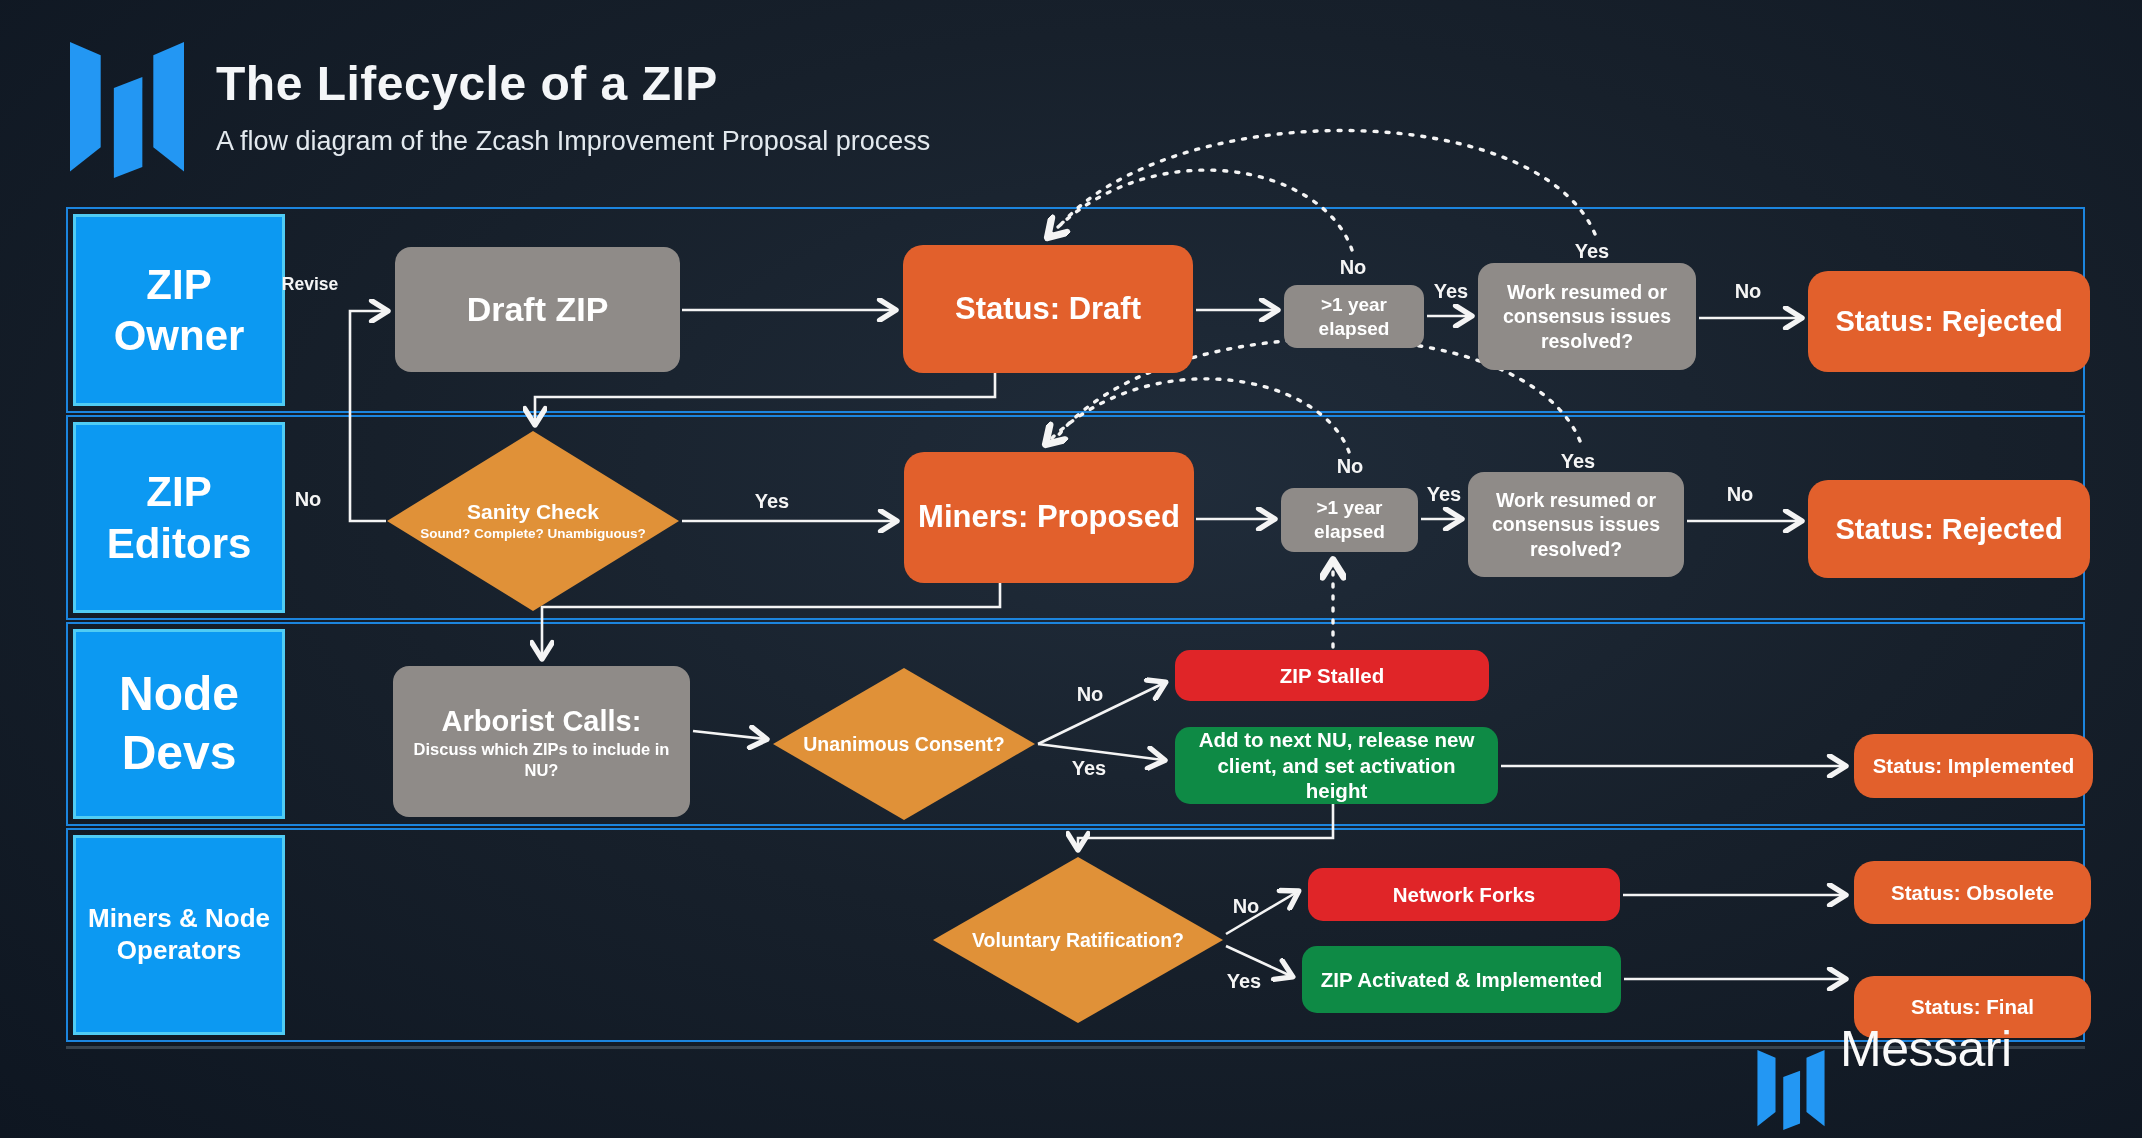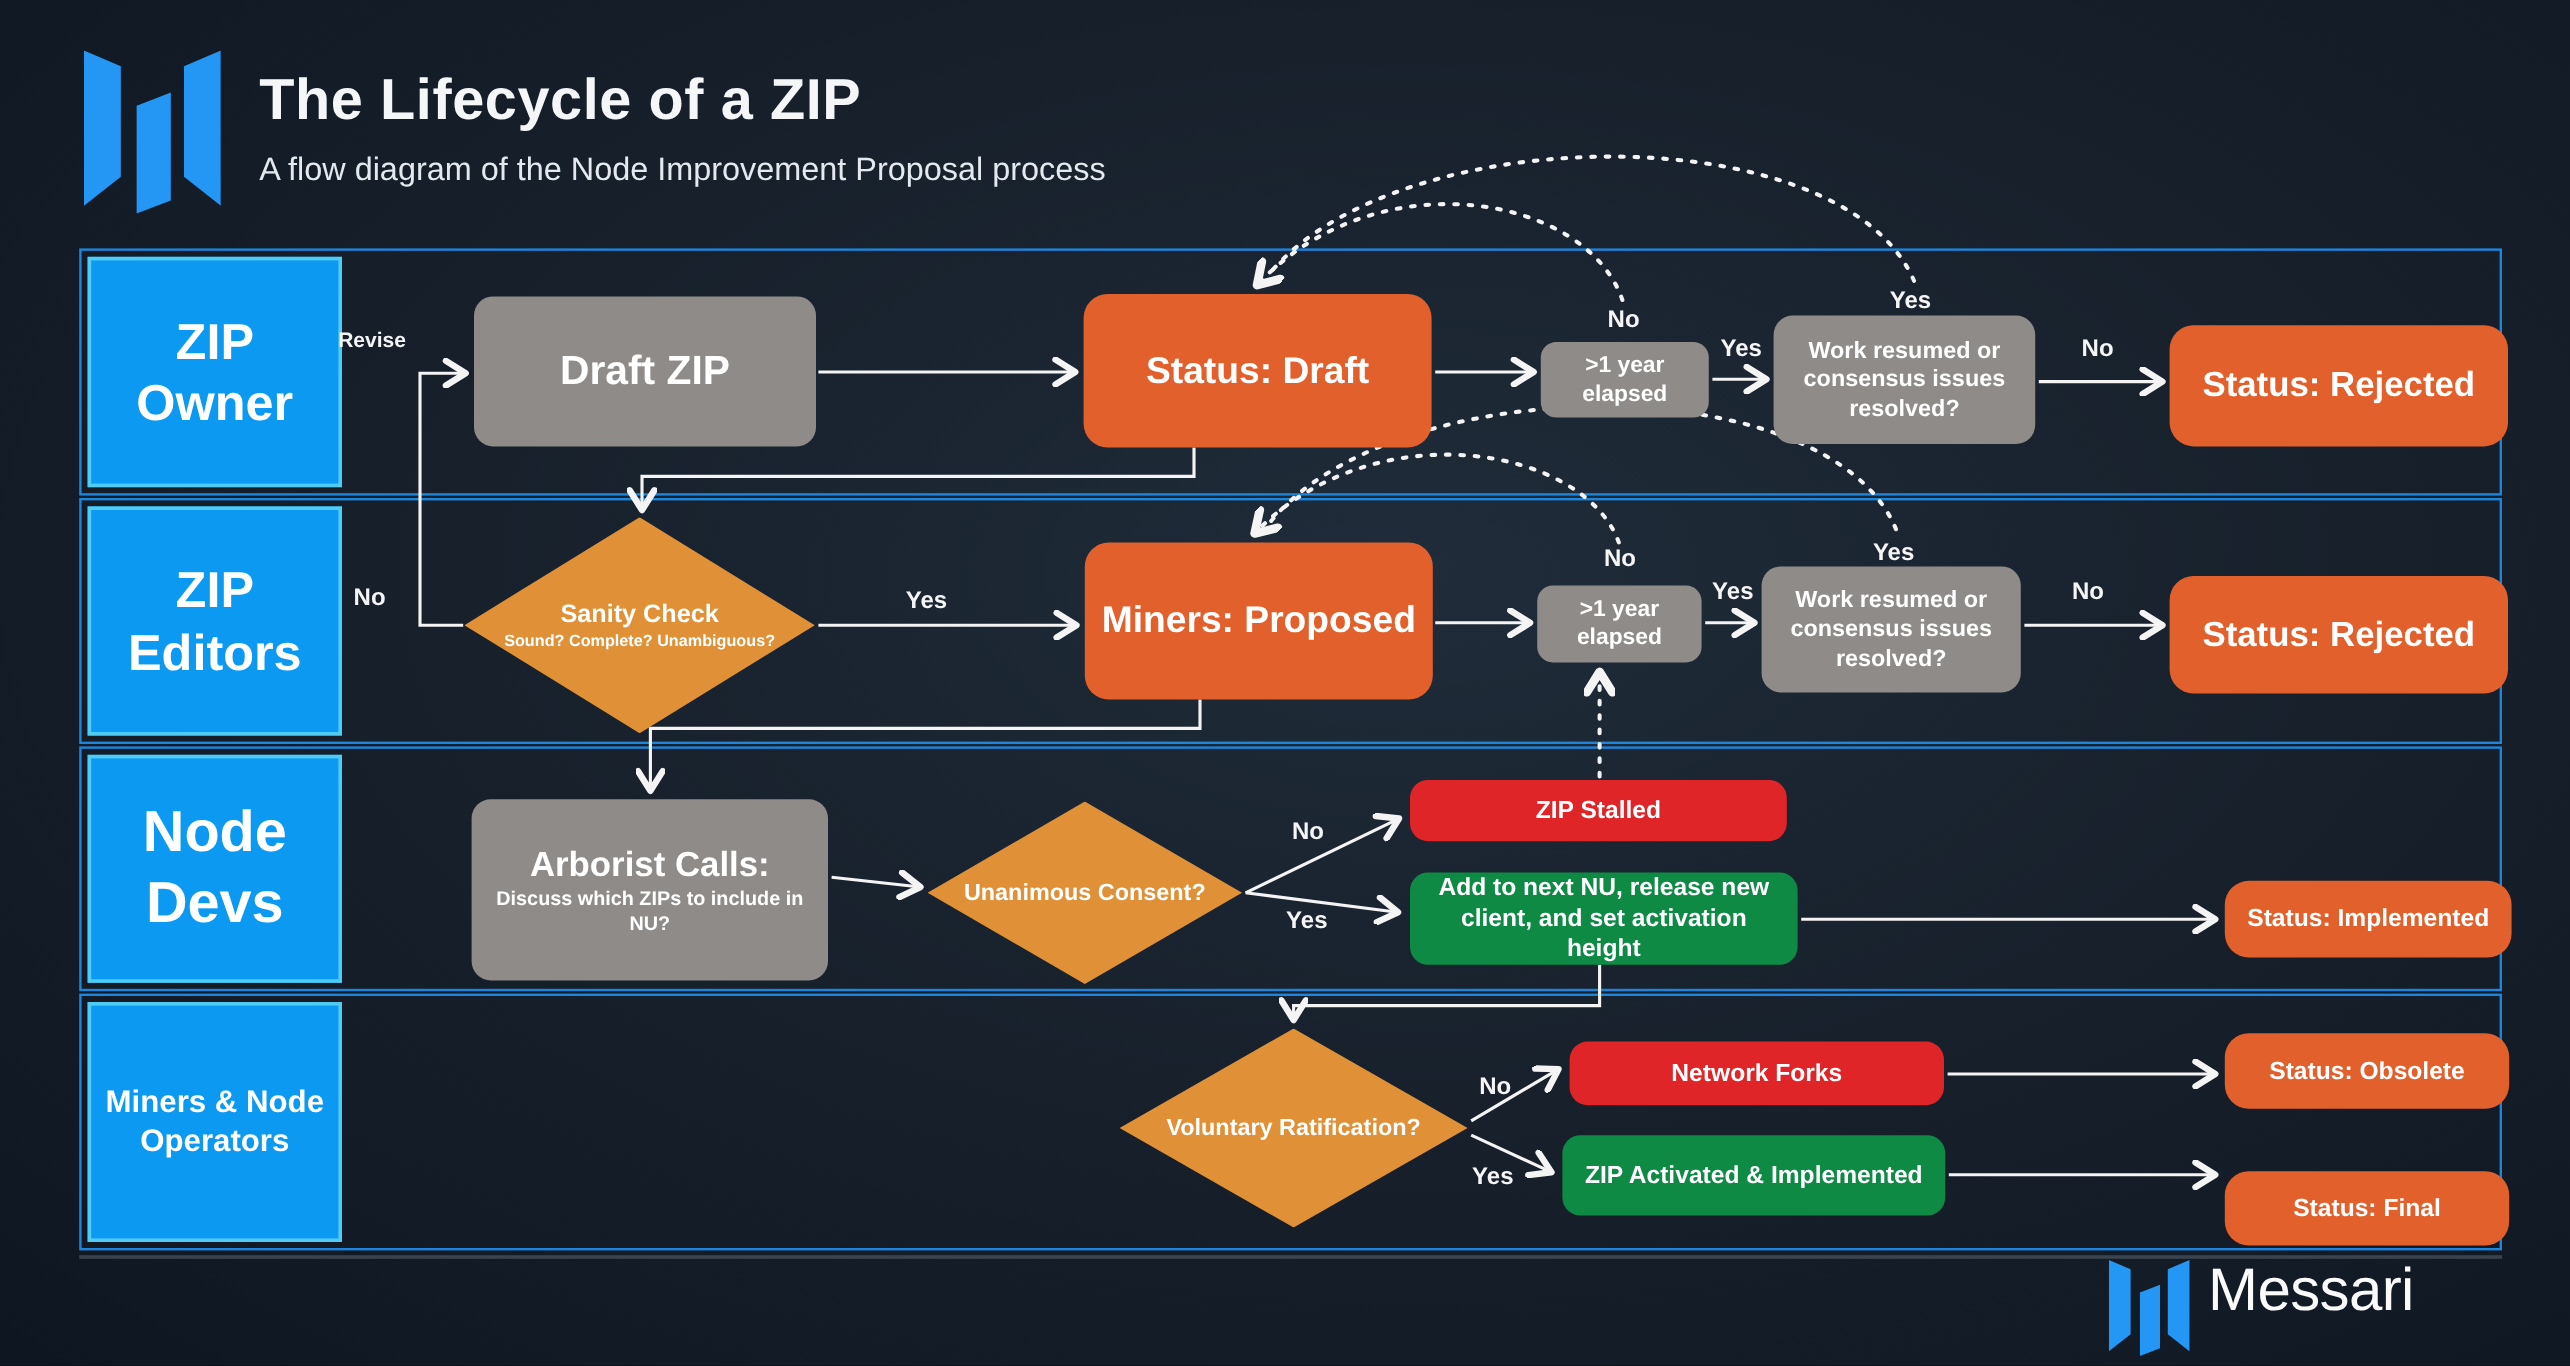--- a/index.html
+++ b/index.html
@@ -36,37 +36,37 @@
   .diamond{background:#e09138;clip-path:polygon(50% 0,100% 50%,50% 100%,0 50%);border-radius:0;padding:0 26px;}
   .sub{font-weight:700;}
   
   .elabel{position:absolute;transform:translate(-50%,-50%);font-size:20px;font-weight:600;color:#f5f5f5;z-index:4;white-space:nowrap;}
   .elabel.small{font-size:17.5px;}
   
   svg.wires{position:absolute;left:0;top:0;z-index:2;pointer-events:none;}
   .s{fill:none;stroke:#f4f4f4;stroke-width:2.6px;}
   .d{fill:none;stroke:#f4f4f4;stroke-width:3.4px;stroke-dasharray:3 9;stroke-linecap:round;}
   
-  .brand{position:absolute;left:1840px;top:1046px;font-size:50px;font-weight:500;color:#fafafa;letter-spacing:-0.5px;z-index:3;}
+  .brand{position:absolute;left:1840px;top:1020px;font-size:50px;font-weight:500;color:#fafafa;letter-spacing:-0.5px;z-index:3;}
   .logo-ft{position:absolute;left:1757px;top:1050px;z-index:3;}
 </style>
 </head>
 <body>
 
 <div id="canvas">
 
   <svg class="logo" width="114" height="136" viewBox="0 0 104 124">
     <g fill="#2397f3">
       <polygon points="0,0 28,12 28,96 0,118"></polygon>
       <polygon points="40,42 66,32 66,114 40,124"></polygon>
       <polygon points="76,12 104,0 104,118 76,96"></polygon>
     </g>
   </svg>
   <div class="hdr-title">The Lifecycle of a ZIP</div>
-  <div class="hdr-sub">A flow diagram of the Node Improvement Proposal process</div>
+  <div class="hdr-sub">A flow diagram of the Zcash Improvement Proposal process</div>
 
   <div class="lane" style="top:207px;height:206px;">
     <div class="lane-label" style="font-size:42px;">ZIP Owner</div>
   </div>
   <div class="lane" style="top:415px;height:205px;">
     <div class="lane-label" style="font-size:42px;">ZIP Editors</div>
   </div>
   <div class="lane" style="top:622px;height:204px;">
     <div class="lane-label" style="font-size:48px;">Node Devs</div>
   </div>

